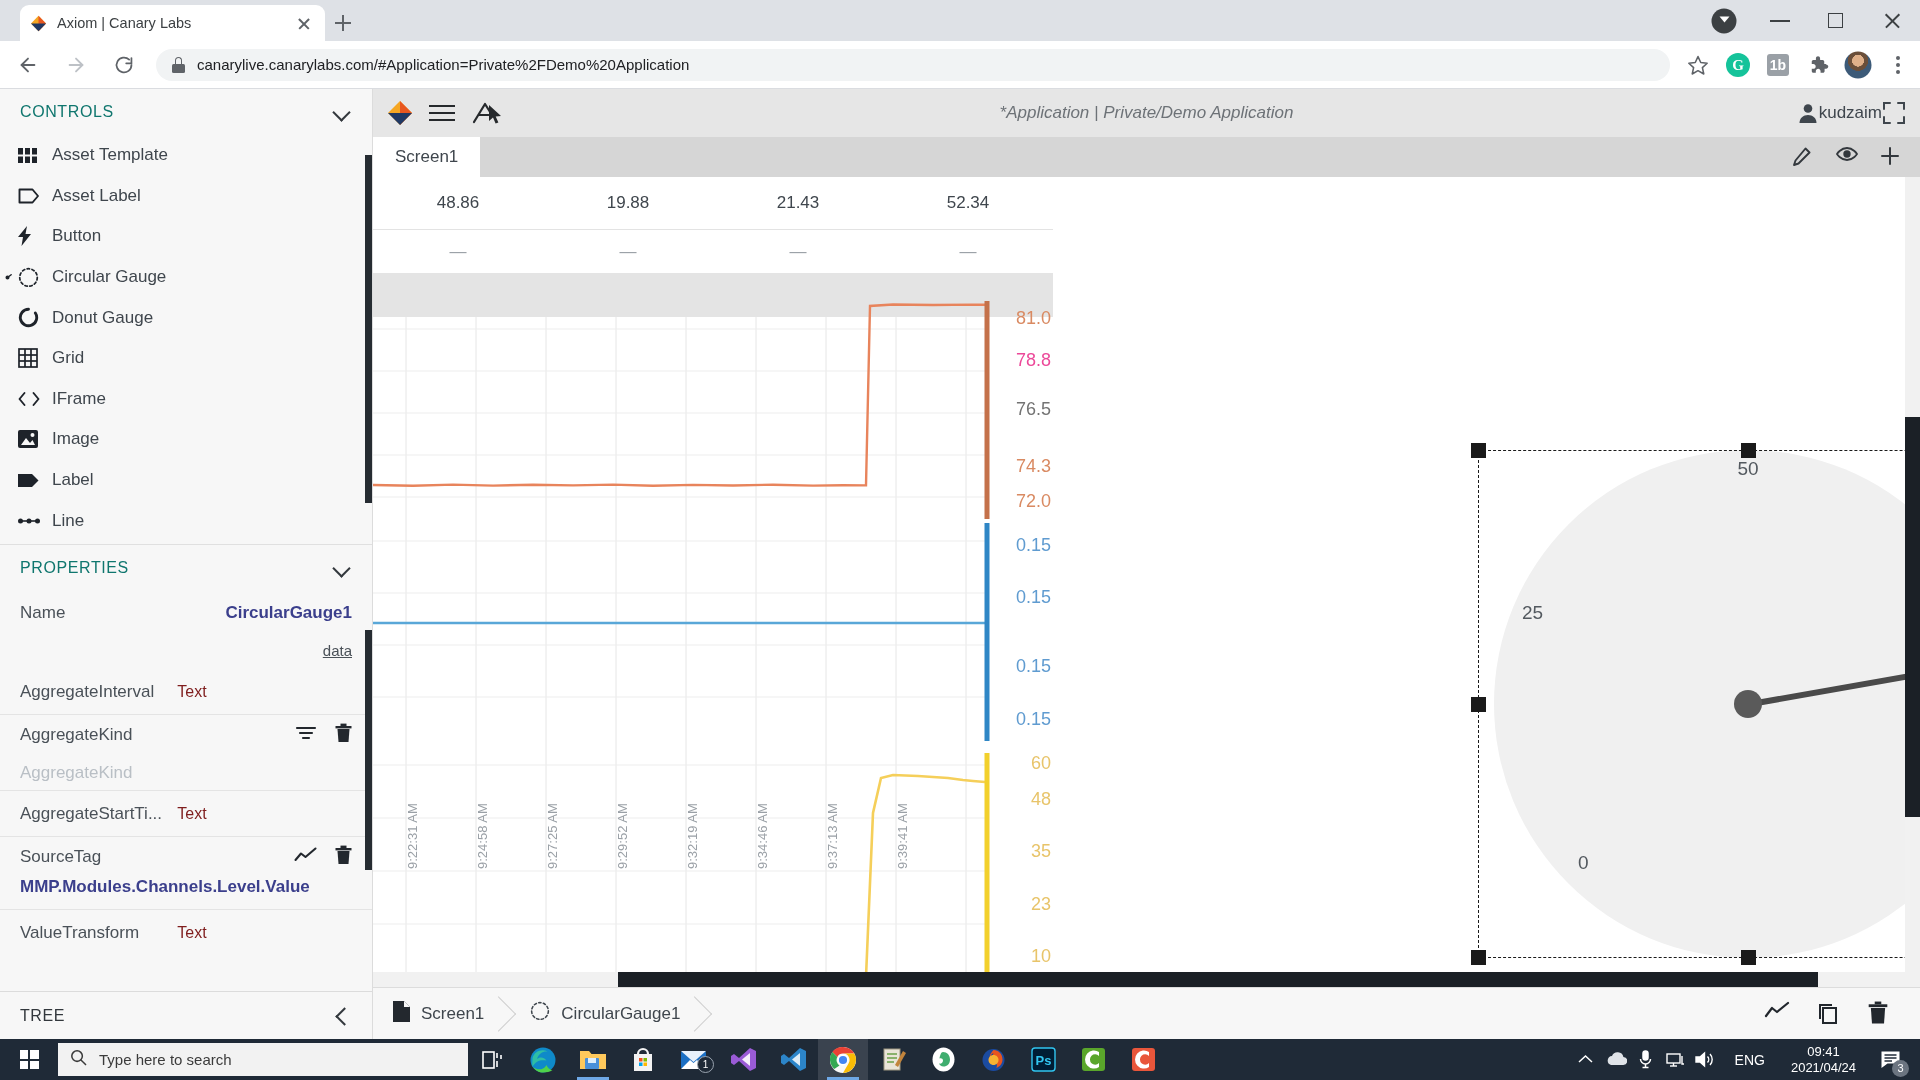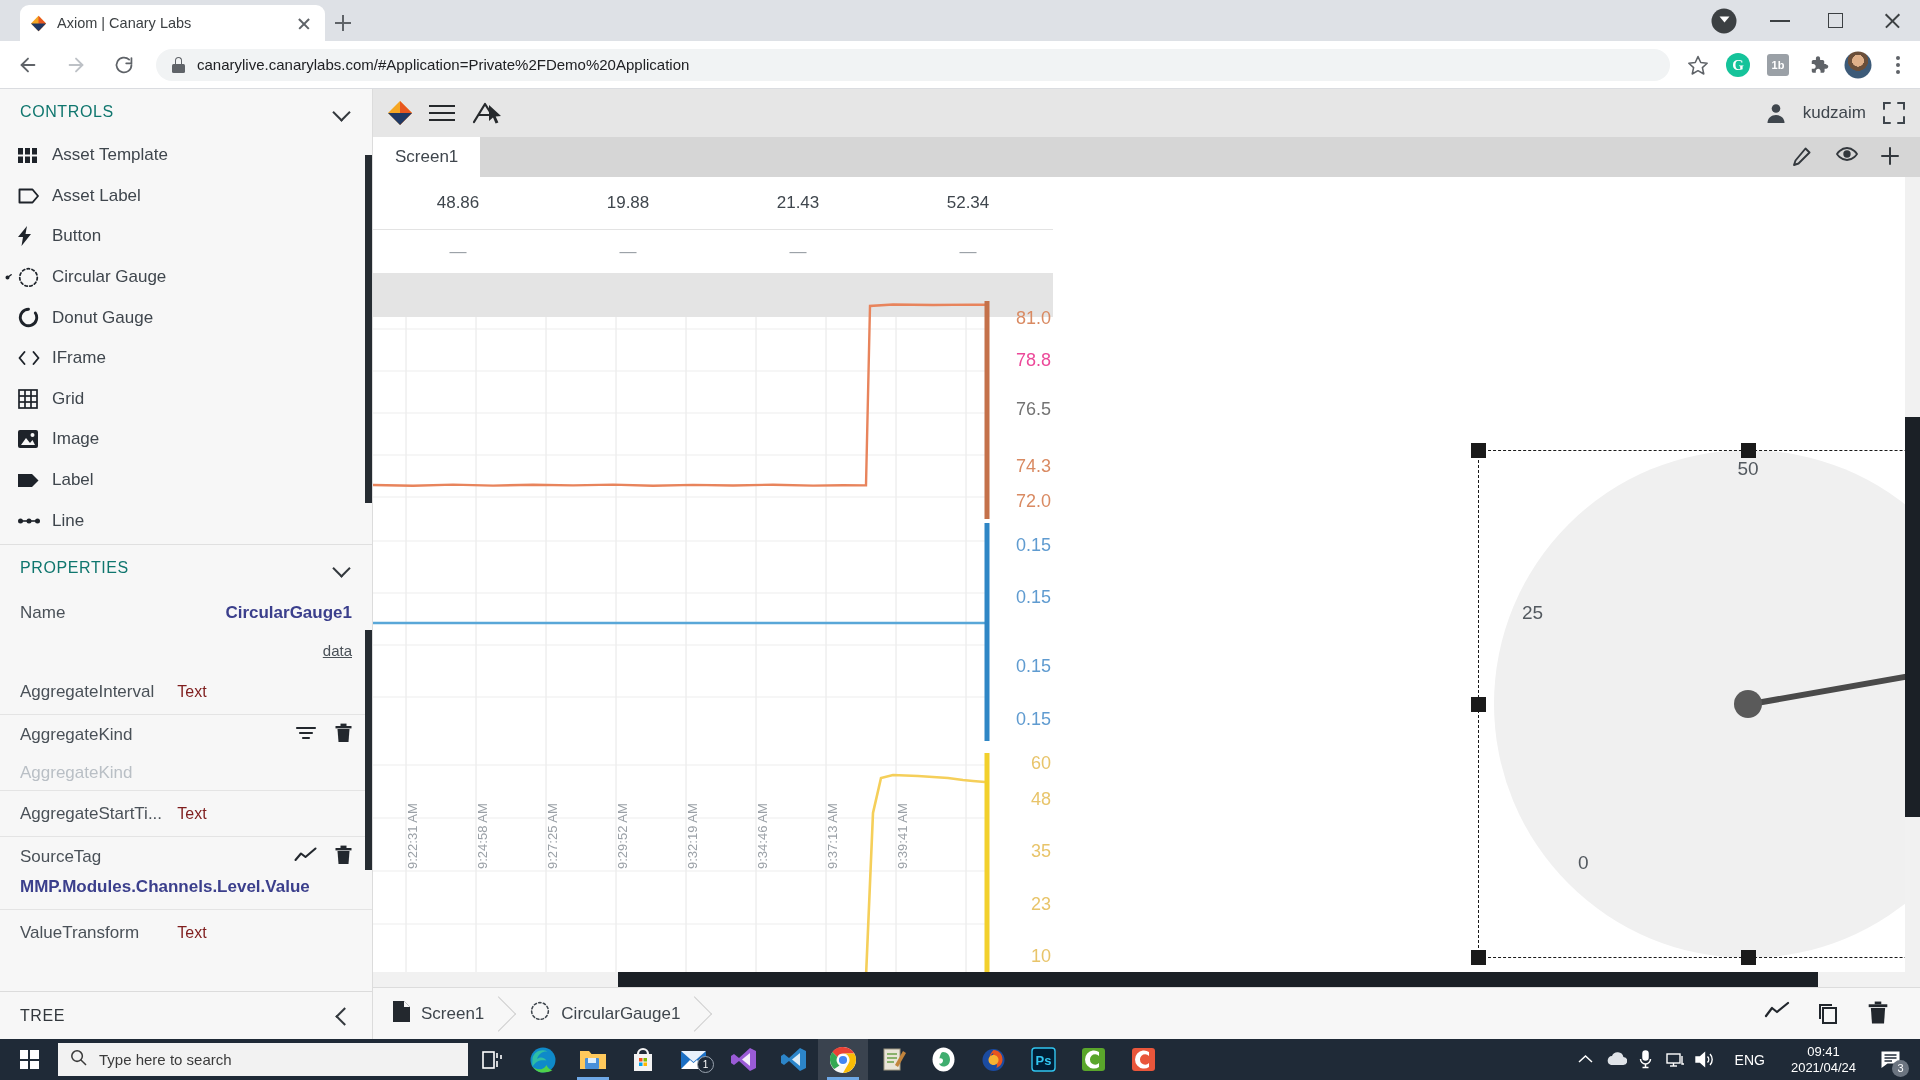--- a/index.html
+++ b/index.html
@@ -87,21 +87,21 @@
   .star { position: absolute; left: 50%; top: 50%; transform: translate(-50%,-50%); }
   .grammarly {
     position: absolute; left: 50%; top: 50%; transform: translate(-50%,-50%);
     width: 24px; height: 24px; border-radius: 50%; background: #15c39a;
     color: #fff; font-size: 15px; font-weight: bold; text-align: center; line-height: 24px;
     font-family: "Liberation Serif", serif;
   }
   .onebox {
     position: absolute; left: 50%; top: 50%; transform: translate(-50%,-50%);
     width: 22px; height: 22px; background: #9aa0a6; border-radius: 3px;
-    color: #fff; font-size: 11px; font-weight: bold; text-align: center; line-height: 22px;
+    color: #fff; font-size: 14px; font-weight: bold; text-align: center; line-height: 22px;
   }
   .avatar-img {
     position: absolute; left: 50%; top: 50%; transform: translate(-50%,-50%);
     width: 27px; height: 27px; border-radius: 50%;
     background: radial-gradient(circle at 50% 34%, #e0b089 0 26%, #6b4f3a 27% 45%, #3c5a78 46% 100%);
   }
   .kebab { position: absolute; left: 50%; top: 50%; transform: translate(-50%,-50%); width: 4px; height: 18px; }
   .kebab i { display: block; width: 4px; height: 4px; border-radius: 50%; background: #5f6368; margin-bottom: 3px; }
 
   
@@ -171,21 +171,21 @@
   .logo { width: 26px; height: 26px; position: relative; margin-right: 16px; }
   .hamb { width: 26px; height: 20px; position: relative; margin-right: 16px; cursor: pointer; }
   .hamb i { position: absolute; left: 0; width: 26px; height: 2.4px; background: #26292c; }
   .hamb i:nth-child(1){ top: 2px; } .hamb i:nth-child(2){ top: 9px; } .hamb i:nth-child(3){ top: 16px; }
   .pen-tool { width: 30px; height: 28px; position: relative; cursor: pointer; }
   .cursor-arrow { position: absolute; left: 18px; top: 6px; width: 14px; height: 20px; }
   .app-title {
     position: absolute; left: 0; right: 0; text-align: center;
     font-size: 17px; color: #6d7277; font-style: italic; pointer-events: none;
   }
-  .hdr-right { margin-left: auto; display: flex; align-items: center; gap: 16px; z-index: 2; }
+  .hdr-right { margin-left: auto; display: flex; align-items: center; z-index: 2; }
   .user-name { font-size: 17px; color: #3f464d; }
   .person-ico { width: 22px; height: 22px; position: relative; }
   .fullscreen-ico { width: 24px; height: 24px; position: relative; cursor: pointer; }
 
   .screen-tabs {
     height: 40px; background: #d6d6d6; display: flex; align-items: stretch; position: relative;
   }
   .screen-tab {
     background: #fff; padding: 0 22px; display: flex; align-items: center;
     font-size: 17px; color: #3f464d; cursor: pointer;
@@ -418,38 +418,38 @@
         <div class="ctrl-item">
           <span class="ctrl-ico">
             <svg width="21" height="21" viewBox="0 0 22 22" fill="none" stroke="#1e232a" stroke-width="3" stroke-linecap="round">
                 <path d="M11 2.4a8.6 8.6 0 1 0 7.2 3.9"></path>
               </svg>
           </span>
           <span class="ctrl-label">Donut Gauge</span>
         </div>
         <div class="ctrl-item">
           <span class="ctrl-ico">
-            <svg width="22" height="16" viewBox="0 0 22 16" fill="none" stroke="#1e232a" stroke-width="1.9" stroke-linecap="round" stroke-linejoin="round">
-                <polyline points="6.5,2 1.5,8 6.5,14"></polyline>
-                <polyline points="15.5,2 20.5,8 15.5,14"></polyline>
-              </svg>
-          </span>
-          <span class="ctrl-label">IFrame</span>
-        </div>
-        <div class="ctrl-item">
-          <span class="ctrl-ico">
             <svg width="20" height="20" viewBox="0 0 20 20" fill="none" stroke="#1e232a" stroke-width="1.7">
                 <rect x="1" y="1" width="18" height="18"></rect>
                 <line x1="1" y1="7" x2="19" y2="7"></line>
                 <line x1="1" y1="13" x2="19" y2="13"></line>
                 <line x1="7" y1="1" x2="7" y2="19"></line>
                 <line x1="13" y1="1" x2="13" y2="19"></line>
               </svg>
           </span>
           <span class="ctrl-label">Grid</span>
+        </div>
+        <div class="ctrl-item">
+          <span class="ctrl-ico">
+            <svg width="22" height="16" viewBox="0 0 22 16" fill="none" stroke="#1e232a" stroke-width="1.9" stroke-linecap="round" stroke-linejoin="round">
+                <polyline points="6.5,2 1.5,8 6.5,14"></polyline>
+                <polyline points="15.5,2 20.5,8 15.5,14"></polyline>
+              </svg>
+          </span>
+          <span class="ctrl-label">IFrame</span>
         </div>
         <div class="ctrl-item">
           <span class="ctrl-ico">
             <svg width="20" height="18" viewBox="0 0 20 18" fill="#1e232a">
                 <rect x="0" y="0" width="20" height="18" rx="2"></rect>
                 <polygon points="3,15 8,8 12,13 14.5,10 17,15" fill="#f7f7f7"></polygon>
                 <circle cx="14.5" cy="5" r="2" fill="#f7f7f7"></circle>
               </svg>
           </span>
           <span class="ctrl-label">Image</span>
@@ -574,20 +574,21 @@
           </span>
         <span class="pen-tool">
           <svg width="26" height="26" viewBox="0 0 26 26" fill="none" stroke="#26292c" stroke-width="2.2" stroke-linecap="round" stroke-linejoin="round">
             <path d="M3 23 L14 5 L21 16"></path>
               <line x1="8" y1="16" x2="17.5" y2="16"></line>
           </svg>
           <svg class="cursor-arrow" viewBox="0 0 14 20" fill="#26292c">
               <polygon points="0,0 0,16 4,12.5 6.6,18.6 9.4,17.4 6.7,11.6 12,11"></polygon>
             </svg>
         </span>
+        <span class="app-title">*Application | Private/Demo Application</span>
         <span class="hdr-right">
           <span class="person-ico">
             <svg width="22" height="22" viewBox="0 0 22 22" fill="#3f464d">
                 <circle cx="11" cy="6.5" r="4.3"></circle>
                 <path d="M2.5 21c0-4.9 3.8-8 8.5-8s8.5 3.1 8.5 8z"></path>
               </svg>
           </span>
           <span class="user-name">kudzaim</span>
           <span class="fullscreen-ico">
             <svg width="24" height="24" viewBox="0 0 24 24" fill="none" stroke="#3f464d" stroke-width="2" stroke-linecap="round">

